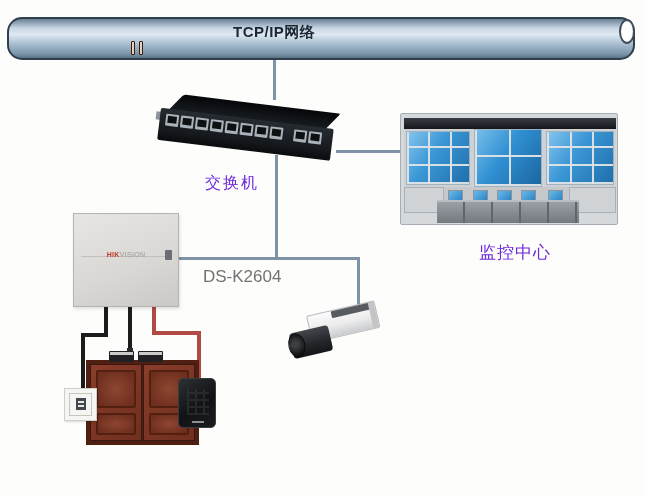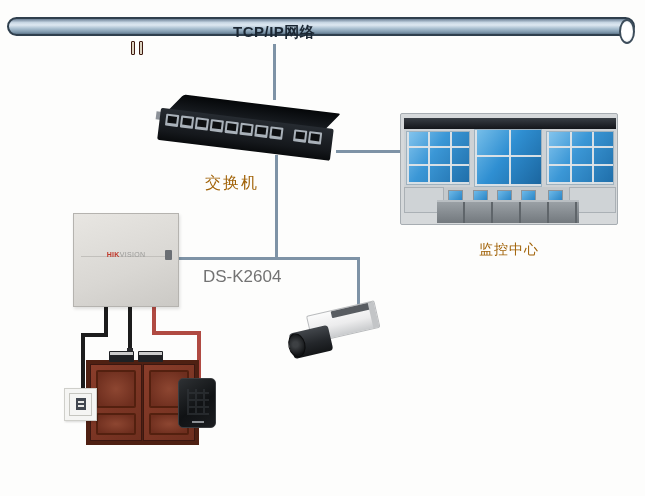--- a/index.html
+++ b/index.html
@@ -7,21 +7,21 @@
   body { font-family:"Liberation Sans","DejaVu Sans",sans-serif; }
   #stage {
     position:relative; width:645px; height:496px; overflow:hidden;
     background:#fdfdfc;
   }
   
   #wires { position:absolute; left:0; top:0; width:645px; height:496px; z-index:1; }
 
   
   .pipe {
-    position:absolute; left:7px; top:17px; width:628px; height:19px; z-index:2;
+    position:absolute; left:7px; top:17px; width:628px; height:43px; z-index:2;
     border:2px solid #2f3f4d; border-radius:15px;
     background:linear-gradient(180deg,#6b8095 0%,#c9d8e5 24%,#dde8f1 40%,#a9bfd0 64%,#7e97ab 88%,#5d7488 100%);
   }
   .pipe-open {
     position:absolute; right:-2px; top:0px; width:16px; height:25px;
     border:2px solid #3c4c5a; border-radius:50%;
     background:radial-gradient(ellipse at 45% 50%, #ffffff 55%, #cfd9e2 100%);
   }
   .pipe-label {
     position:absolute; left:224px; top:0; height:25px; line-height:25px;
@@ -36,21 +36,21 @@
     transform:skewX(-38deg); border-radius:2px; }
   .sw-front { position:absolute; left:0; top:16px; width:174px; height:32px;
     background:linear-gradient(180deg,#262b31 0%,#15181c 70%,#090b0d 100%);
     border-radius:2px; display:flex; align-items:flex-start; padding:5px 0 0 6px; }
   .port { width:13px; height:12px; margin-right:2px; background:#0d0f11;
     border:2px solid #a9b1b9; border-bottom-width:3px; border-radius:1px; }
   .port-gap { width:9px; height:1px; }
   .sw-nub { position:absolute; left:-4px; top:20px; width:6px; height:8px; background:#8d9299; }
 
   
-  .lbl { position:absolute; z-index:3; color:#a16207; white-space:nowrap; }
+  .lbl { position:absolute; z-index:3; color:#6d28d9; white-space:nowrap; }
 
   
   .mc { position:absolute; left:400px; top:113px; width:218px; height:112px; z-index:2;
     background:#d6d9db; border:1px solid #a7adb2; border-radius:2px; }
   .mc-topbar { position:absolute; left:3px; top:4px; width:212px; height:11px;
     background:linear-gradient(180deg,#383d44,#14161a); }
   .mc-wall { position:absolute; left:3px; top:15px; width:212px; height:58px; background:#ced2d5; }
   .scr { position:absolute; border:1px solid #9fb2bf; }
   .scr-l { left:2px; top:2px; width:64px; height:54px;
     background:
@@ -188,21 +188,21 @@
       <div class="mc-block" style="left:0; width:40px;"></div>
       <div class="mc-block" style="right:0; width:47px;"></div>
       <div class="mon" style="left:44px;"></div>
       <div class="mon" style="left:69px;"></div>
       <div class="mon" style="left:93px;"></div>
       <div class="mon" style="left:117px;"></div>
       <div class="mon" style="left:144px;"></div>
     </div>
     <div class="mc-desk"></div>
   </div>
-  <div class="lbl" style="left:479px; top:241px; font-size:14px; letter-spacing:1px;text-align:right;">监控中心</div>
+  <div class="lbl" style="left:479px; top:241px; font-size:17px; letter-spacing:1px;text-align:right;">监控中心</div>
 
   <div class="ctrl">
     <div class="ctrl-seam"></div>
     <div class="ctrl-logo"><span class="red">HIK</span><span class="gray">VISION</span></div>
     <div class="ctrl-emblem"></div>
   </div>
   <div class="lbl" style="left:203px; top:267px; font-size:17px; color:#737373;">DS-K2604</div>
 
   <div class="cam-body">
     <div class="cam-top"></div>

